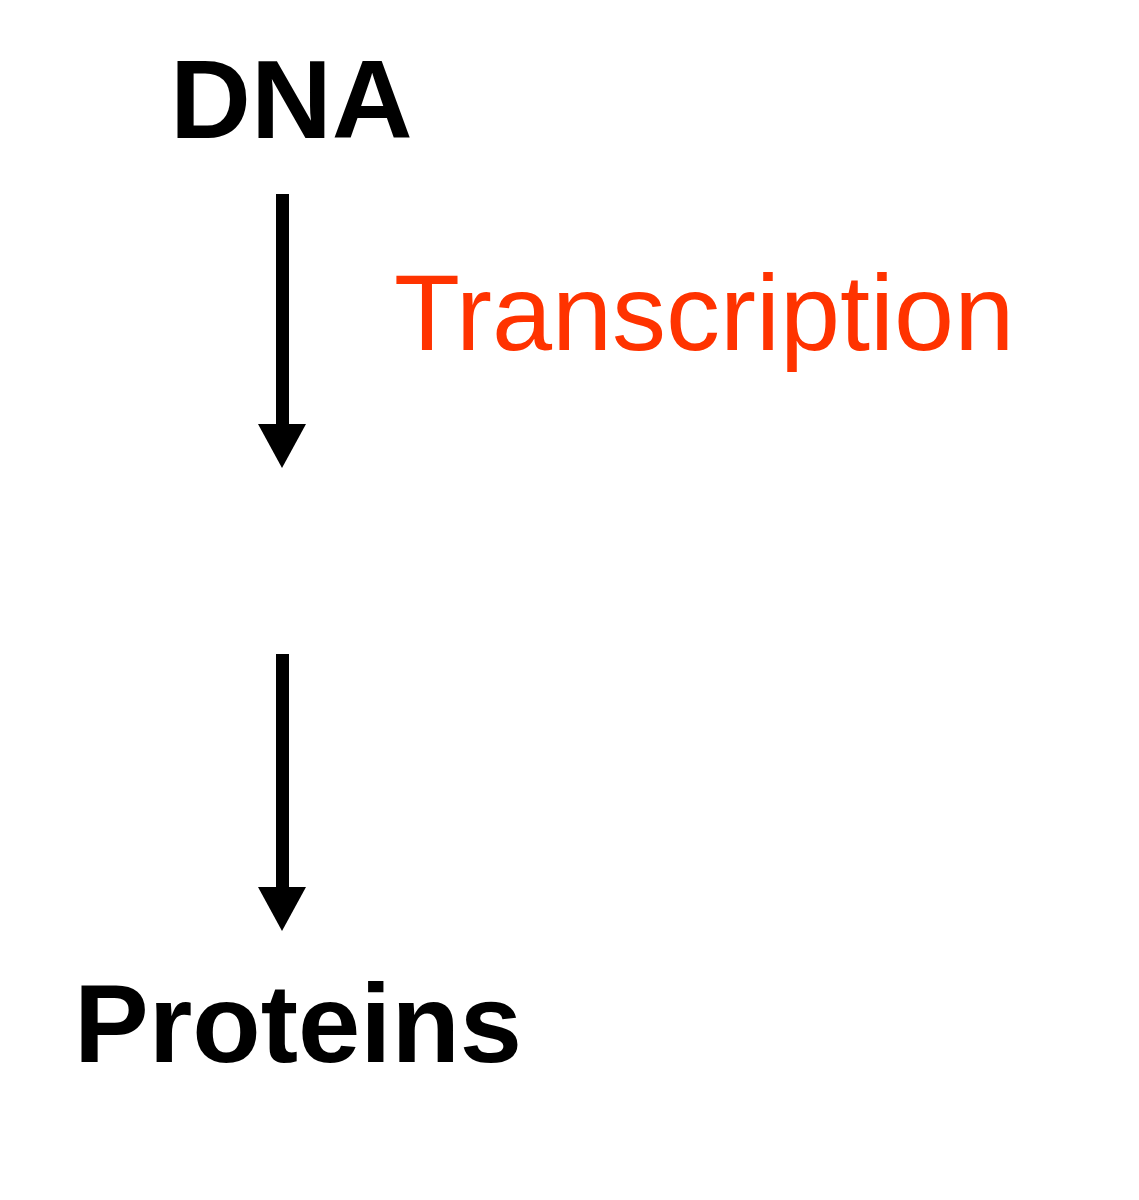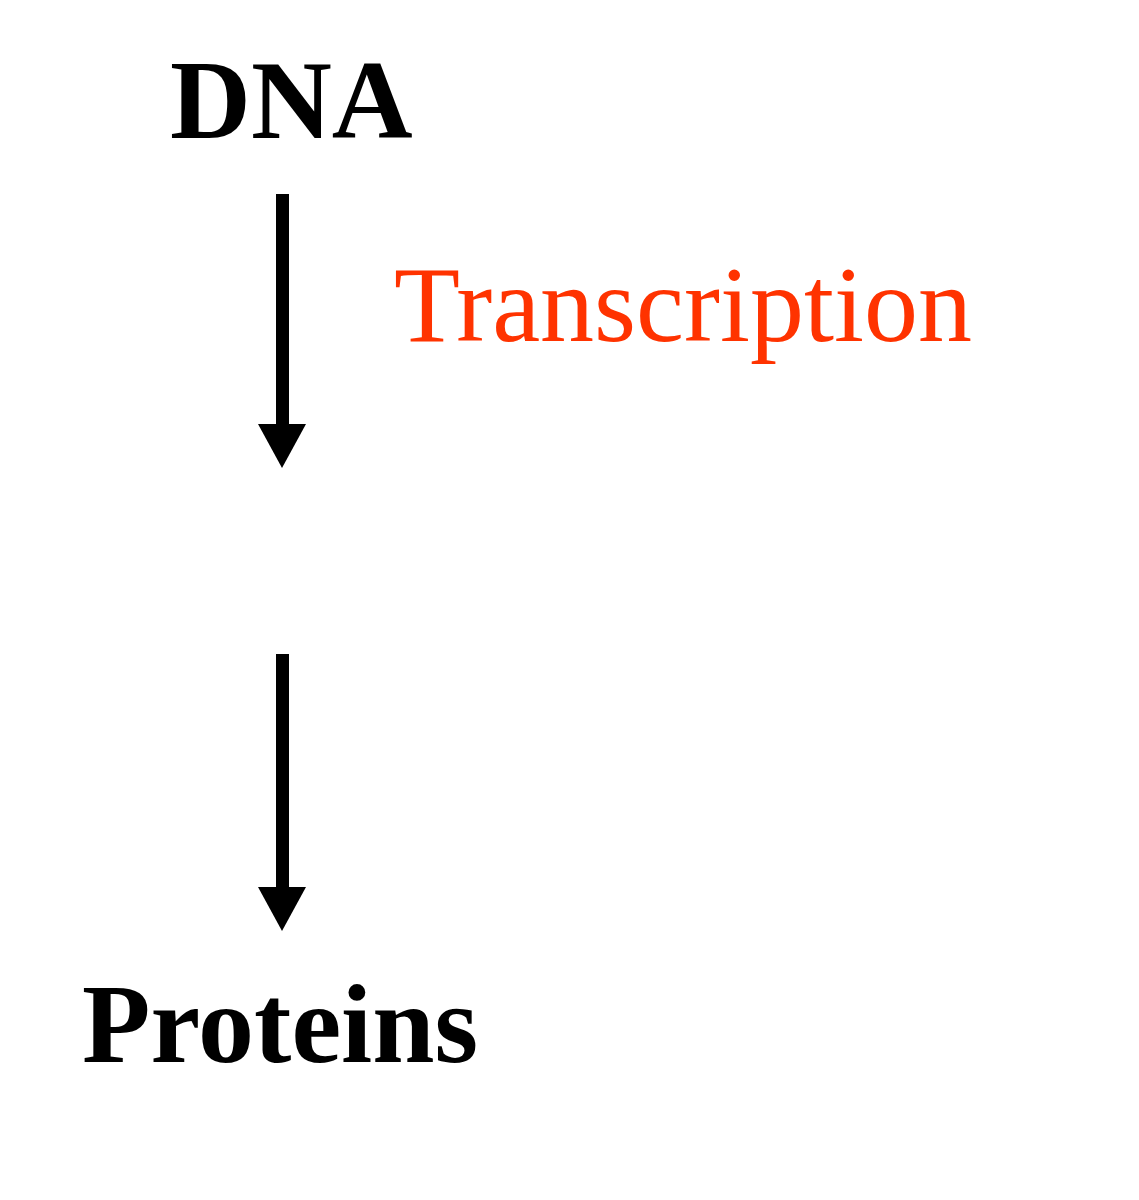--- a/index.html
+++ b/index.html
@@ -6,21 +6,21 @@
     margin: 0;
     padding: 0;
     background: #ffffff;
   }
   #canvas {
     position: relative;
     width: 1136px;
     height: 1200px;
     background: #ffffff;
     overflow: hidden;
-    font-family: Liberation Serif, serif;
+    font-family: Liberation Sans, sans-serif;
   }
   .node-label {
     position: absolute;
     font-weight: bold;
     font-size: 112px;
     line-height: 1.2;
     color: #000000;
     white-space: nowrap;
     letter-spacing: 0px;
   }
@@ -47,25 +47,25 @@
   .arrow .head {
     width: 0;
     height: 0;
     border-left: 24px solid transparent;
     border-right: 24px solid transparent;
     border-top: 44px solid #000000;
   }
   
   #dna-label        { left: 170px; top:  33px; }
   #arrow-transcription { left: 258px; top: 194px; height: 274px; }
-  #transcription-label { left: 394px; top: 240px; text-align: right; }
+  #transcription-label { left: 394px; top: 248px; text-align: right; }
   #rna-label        { left: 166px; top: 492px; }
   #arrow-translation  { left: 258px; top: 654px; height: 277px; }
   #translation-label  { left: 453px; top: 709px; }
-  #proteins-label   { left:  74px; top: 957px; margin-left: 8px; }
+  #proteins-label   { left:  74px; top: 957px; }
 </style>
 </head>
 <body>
 
 <div id="canvas">
 
   <div id="dna-label" class="node-label">DNA</div>
 
   <div id="arrow-transcription" class="arrow">
     <div class="shaft"></div>

